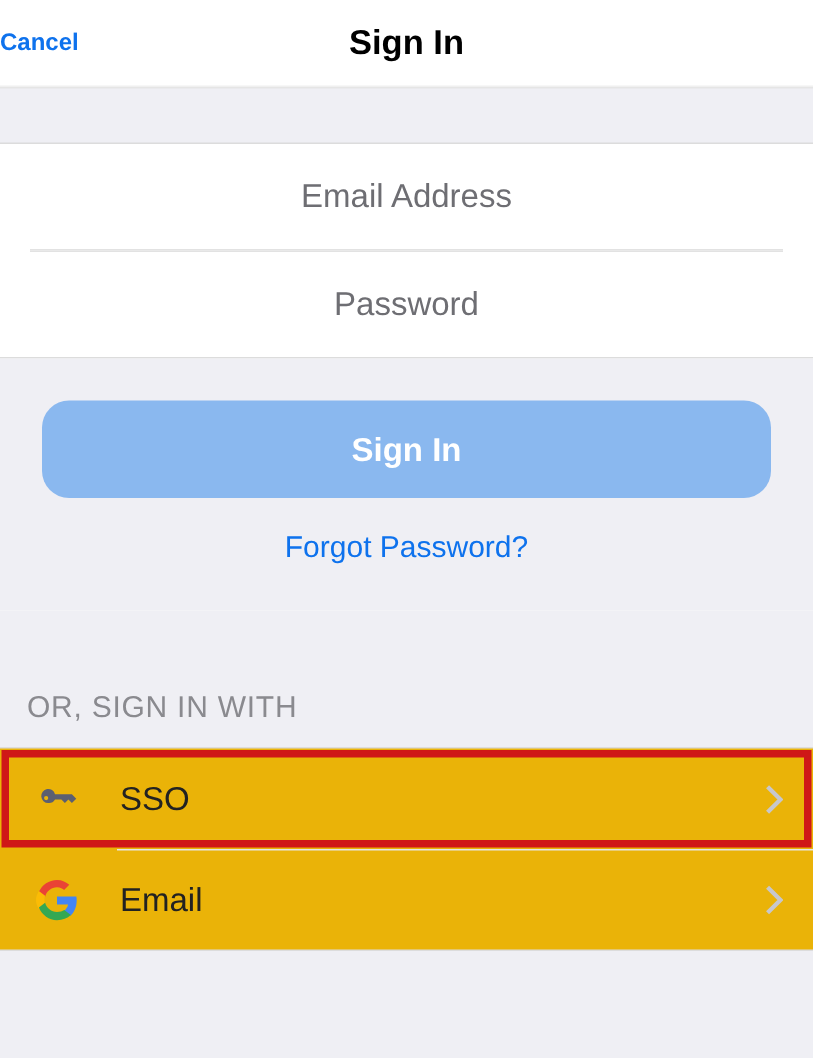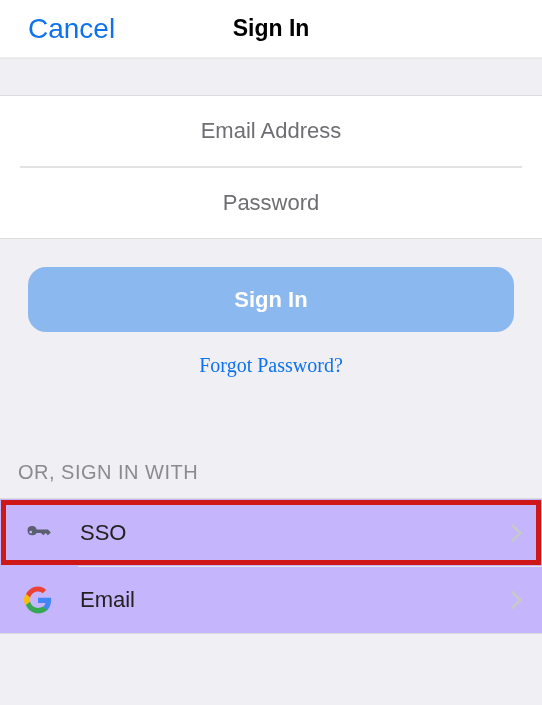--- a/index.html
+++ b/index.html
@@ -13,23 +13,23 @@
     .header {
       display: flex;
       align-items: center;
       height: 58px;
       background: #fff;
       position: relative;
       border-bottom: 1px solid #f0f0f0;
     }
     .cancel {
       color: #0e72ed;
-      font-size: 28px;
-      padding-left: 28px;
-      cursor: pointer;
+      font-size: 16px;
+      cursor: pointer;
+      font-weight: bold;
     }
     .title {
       position: absolute;
       left: 0; right: 0;
       text-align: center;
       font-weight: 700;
       font-size: 23px;
       pointer-events: none;
     }
     .gray-strip {
@@ -80,33 +80,32 @@
       border: none;
       border-radius: 18px;
       cursor: pointer;
     }
     .forgot {
       text-align: center;
       color: #0e72ed;
       font-size: 20px;
       margin-top: 22px;
       cursor: pointer;
-      font-family: Liberation Serif, serif;
     }
     .divider-area {
       background: #efeff4;
       padding: 54px 18px 14px 18px;
     }
     .divider-text {
       color: #8a8a8f;
       font-size: 20px;
       letter-spacing: 0.5px;
     }
     .providers {
-      background: #c4b5fd;
+      background: #eab308;
       border-top: 1px solid #dcdcdc;
       border-bottom: 1px solid #dcdcdc;
     }
     .provider-row {
       display: flex;
       align-items: center;
       height: 67px;
       padding: 0 20px 0 20px;
       cursor: pointer;
       position: relative;

